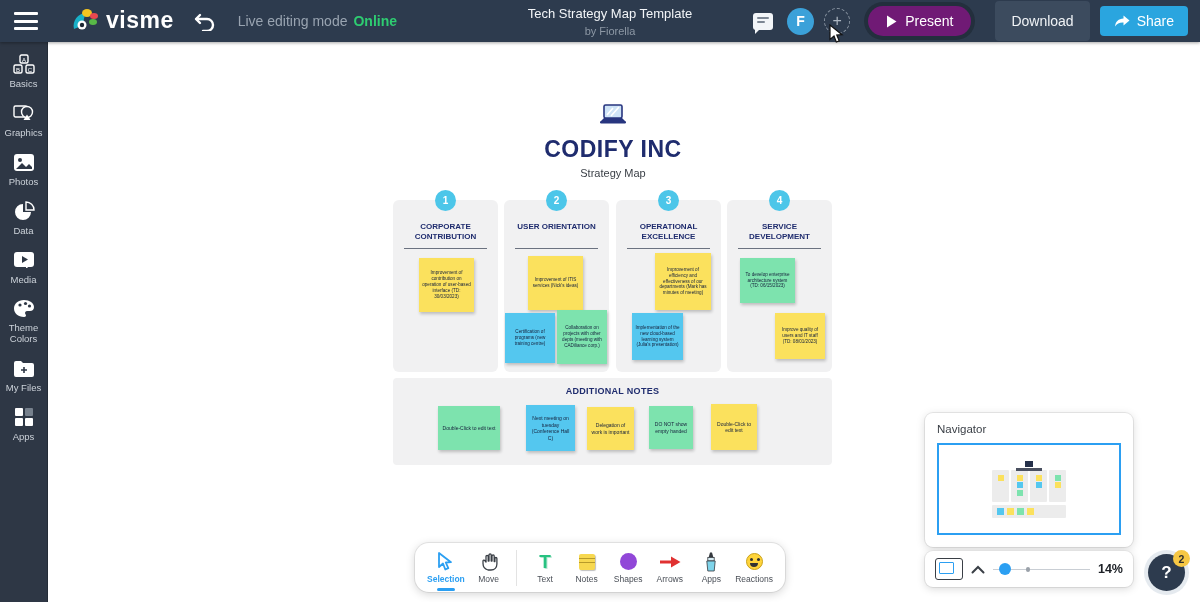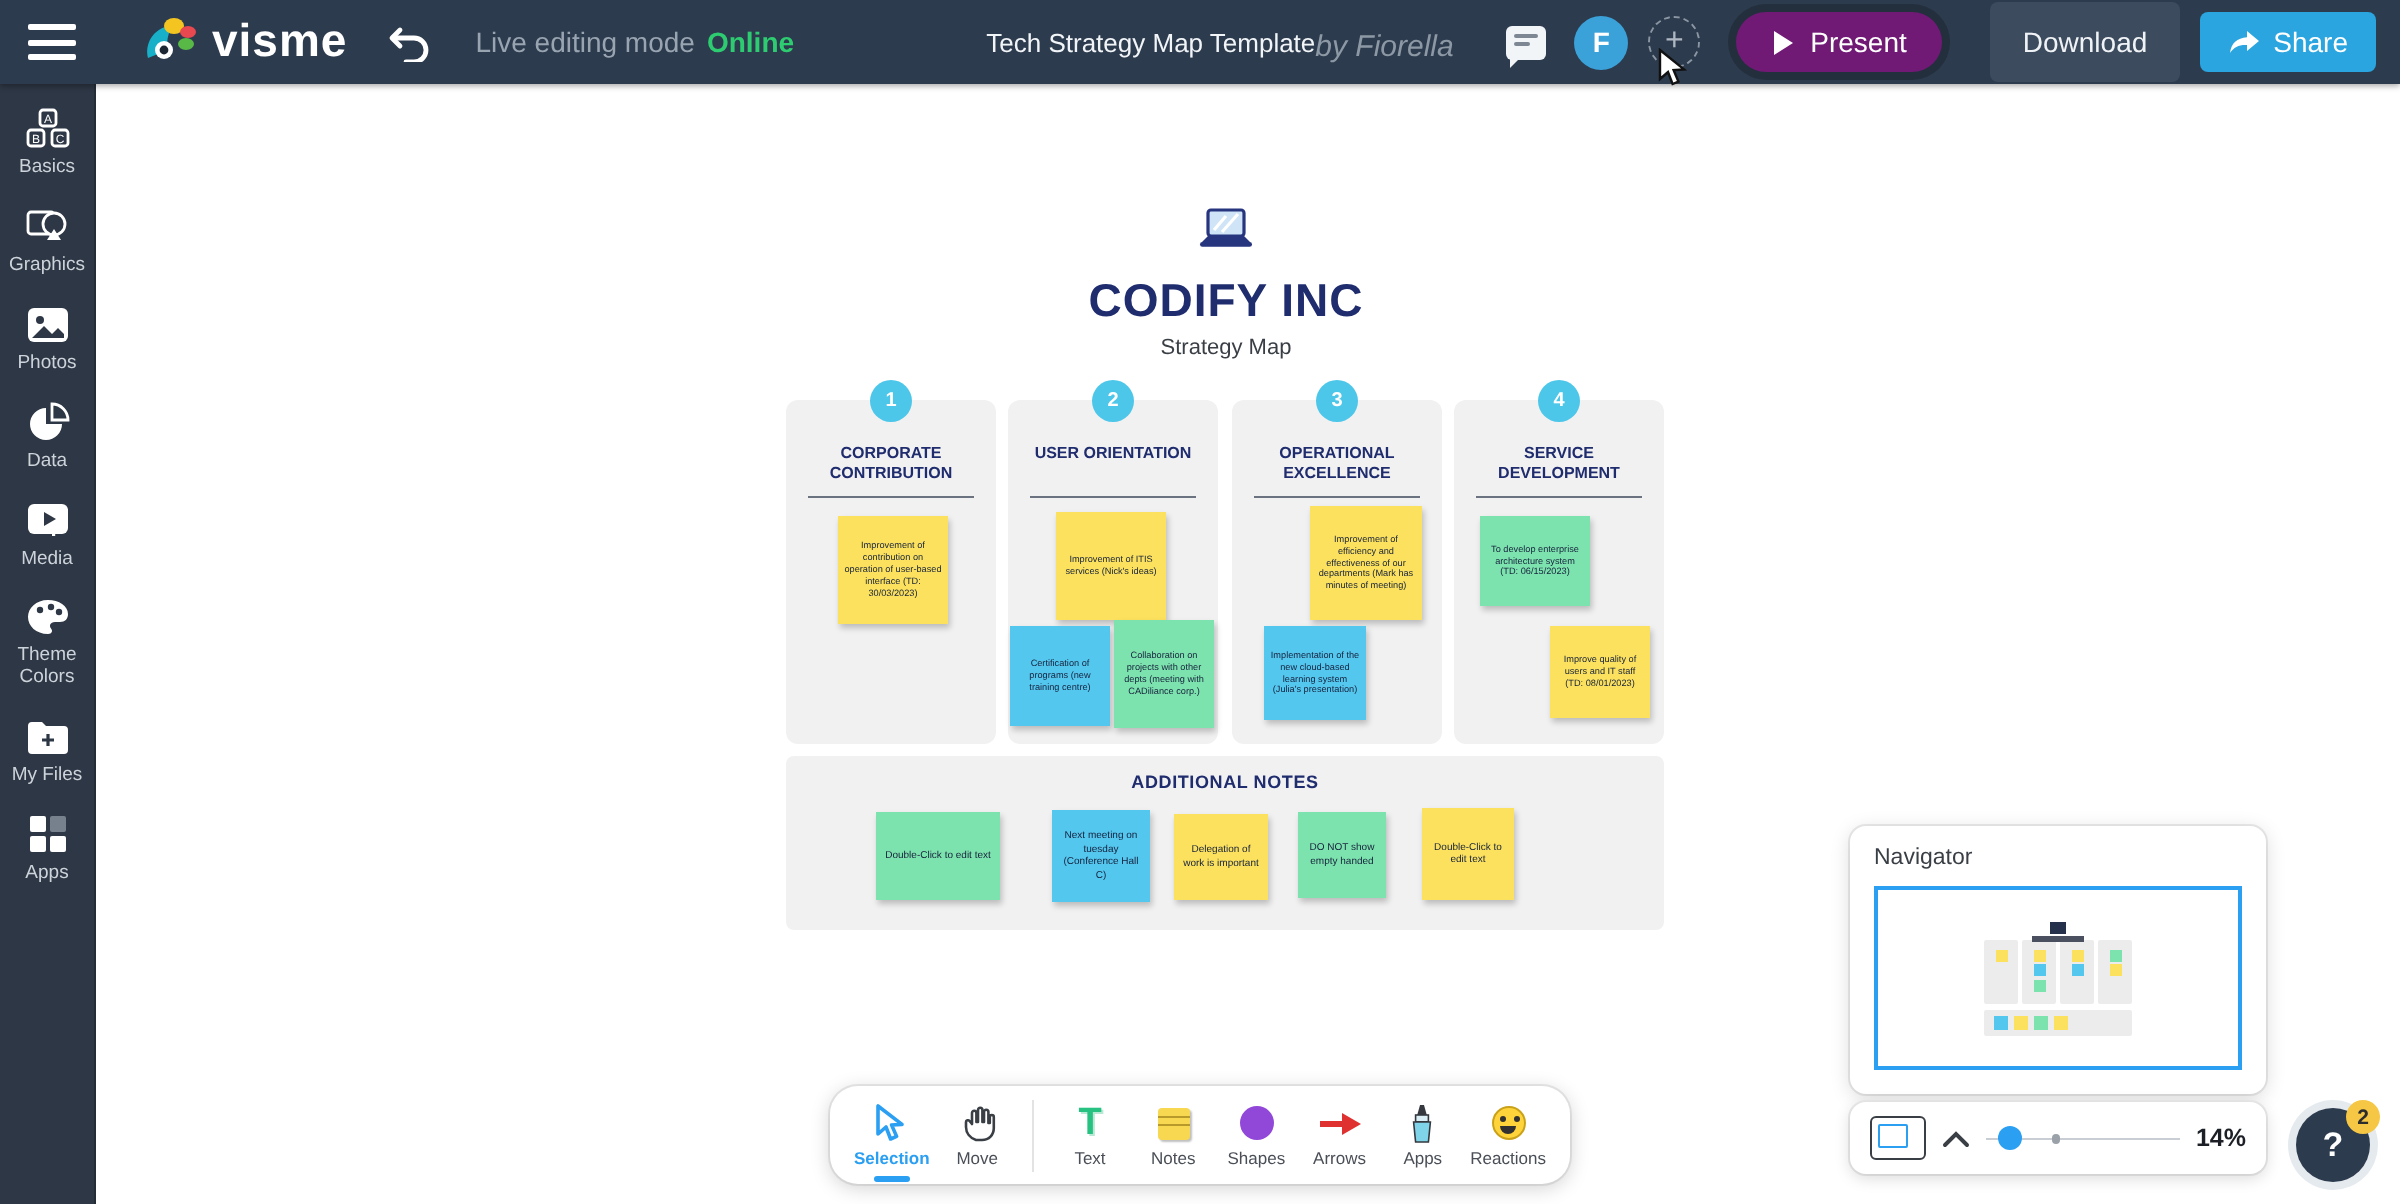--- a/index.html
+++ b/index.html
@@ -11,23 +11,23 @@
     display:flex; align-items:center; justify-content:space-between; z-index:50;
     box-shadow:0 1px 3px rgba(0,0,0,.35); }
   .tb-left { display:flex; align-items:center; gap:14px; padding-left:14px; }
   .hamburger { width:24px; height:18px; display:flex; flex-direction:column; justify-content:space-between; background:none; border:none; cursor:pointer; }
   .hamburger span { display:block; height:3px; background:#fff; border-radius:1px; }
   .logo { display:flex; align-items:flex-start; gap:6px; margin-left:18px; cursor:pointer; }
   .wordmark { color:#fff; font-size:23px; font-weight:bold; letter-spacing:.5px; }
   .undo-btn { background:none; border:none; cursor:pointer; margin-left:6px; display:flex; }
   .live { color:#99a4b1; font-size:14px; margin-left:8px; }
   .online { color:#2ecc71; font-size:14px; font-weight:bold; margin-left:-8px; }
-  .tb-center { position:absolute; left:0; right:0; top:0; height:42px; display:flex; flex-direction:row; align-items:center; justify-content:center; pointer-events:none;padding-left:20px; }
+  .tb-center { position:absolute; left:0; right:0; top:0; height:42px; display:flex; flex-direction:column; align-items:center; justify-content:center; pointer-events:none;padding-left:20px; }
   .doc-title { color:#f2f5f8; font-size:13px; }
-  .doc-author { color:#8d98a5; font-size:15px; font-style:italic; margin-top:4px; }
+  .doc-author { color:#8d98a5; font-size:11px; margin-top:4px; }
   .tb-right { display:flex; align-items:center; gap:10px; padding-right:12px; z-index:2; }
   .comment-btn { position:relative; width:20px; height:17px; background:#f2f5f8; border-radius:3px; border:none; cursor:pointer; margin-right:4px; }
   .comment-btn i { position:absolute; left:4px; right:4px; height:2px; background:#7d8794; border-radius:1px; }
   .comment-btn i:nth-child(1){ top:4px; } .comment-btn i:nth-child(2){ top:8px; right:8px; }
   .comment-btn::after { content:''; position:absolute; left:2px; bottom:-4px; border:4px solid transparent; border-top-color:#f2f5f8; border-left-color:#f2f5f8; }
   .avatar { width:27px; height:27px; border-radius:50%; background:#3ba1d9; color:#fff; font-weight:bold; font-size:14px; display:flex; align-items:center; justify-content:center; cursor:pointer; }
   .add-collab { width:26px; height:26px; border-radius:50%; border:1.5px dashed #8b96a3; background:none; color:#aeb7c2; font-size:16px; line-height:1; cursor:pointer; }
   .btn-present { display:flex; align-items:center; gap:8px; background:#701a75; color:#fff; font-size:14px;
      border:none; border-radius:17px; height:30px; padding:0 18px; cursor:pointer; box-shadow:0 0 0 4px #232f3d; margin:0 8px; }
   .btn-download { background:#3c4b5e; color:#f0f3f6; font-size:14px; border:none; border-radius:4px; height:40px; padding:0 16px; cursor:pointer; margin-left:6px; }

